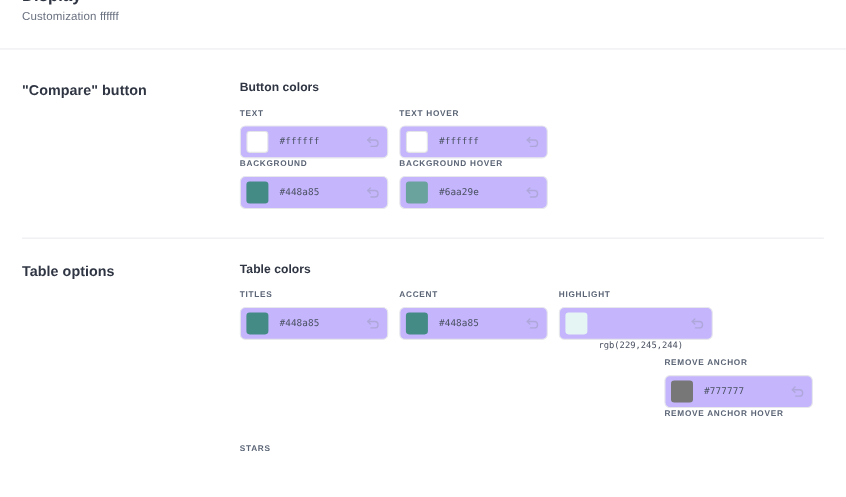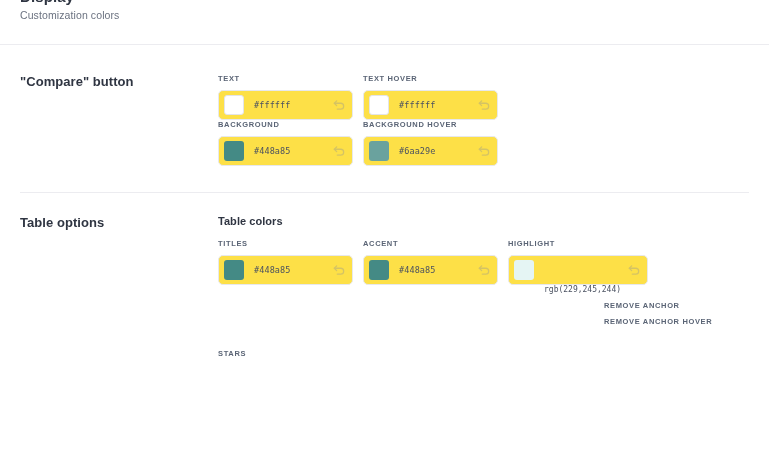--- a/index.html
+++ b/index.html
@@ -105,21 +105,21 @@
     white-space: nowrap;
   }
 
   .color-input {
     display: flex;
     align-items: center;
     height: 30px;
     box-sizing: border-box;
     border: 1px solid #e7e8ec;
     border-radius: 5px;
-    background: #fde047;
+    background: #c4b5fd;
     padding: 0 4px 0 5px;
   }
   .swatch {
     width: 20px;
     height: 20px;
     border-radius: 3px;
     flex: 0 0 20px;
     box-sizing: border-box;
   }
   .swatch.bordered {
@@ -148,29 +148,30 @@
     opacity: .35;
     display: block;
   }
   .reset-icon svg { display: block; }
 </style>
 </head>
 <body>
 
 <div class="top-stub">
   <div class="clipped-title">Display</div>
-  <div class="subtitle">Customization colors</div>
+  <div class="subtitle">Customization ffffff</div>
   <div class="rule-full"></div>
 </div>
 
 <div id="sections-root">
     <div style="height: 35px;"></div>
     <div class="section">
       <div class="sec-left">"Compare" button</div>
       <div class="sec-right">
+        <div class="group-title">Button colors</div>
         <div class="field-row">
           <div class="field w-std">
             <div class="field-label">TEXT</div>
             <div class="color-input">
               <div class="swatch bordered" style="background: rgb(255, 255, 255);"></div>
               <div class="hexval">#ffffff</div>
               <span class="reset-icon">
                 <svg viewBox="0 0 24 24" width="14" height="14" fill="none" stroke="#8a8f9a" stroke-width="2.2" stroke-linecap="round" stroke-linejoin="round">
                   <path d="M4 9h11a5 5 0 0 1 0 10H9"></path>
                   <polyline points="8 5 4 9 8 13"></polyline>
@@ -264,20 +265,30 @@
                   <path d="M4 9h11a5 5 0 0 1 0 10H9"></path>
                   <polyline points="8 5 4 9 8 13"></polyline>
                 </svg>
               </span>
             </div>
           </div>
         </div>
         <div class="field-row" style="margin-top: 16px; flex-direction: column;">
           <div class="field w-std">
             <div class="field-label">REMOVE ANCHOR</div>
+            <div class="color-input">
+              <div class="swatch" style="background: rgb(119, 119, 119);"></div>
+              <div class="hexval">#777777</div>
+              <span class="reset-icon">
+                <svg viewBox="0 0 24 24" width="14" height="14" fill="none" stroke="#8a8f9a" stroke-width="2.2" stroke-linecap="round" stroke-linejoin="round">
+                  <path d="M4 9h11a5 5 0 0 1 0 10H9"></path>
+                  <polyline points="8 5 4 9 8 13"></polyline>
+                </svg>
+              </span>
+            </div>
           </div>
           <div class="field w-std">
             <div class="field-label">REMOVE ANCHOR HOVER</div>
           </div>
         </div>
         <div class="field-row" style="margin-top: 16px;">
           <div class="field w-std">
             <div class="field-label">STARS</div>
           </div>
         </div>

